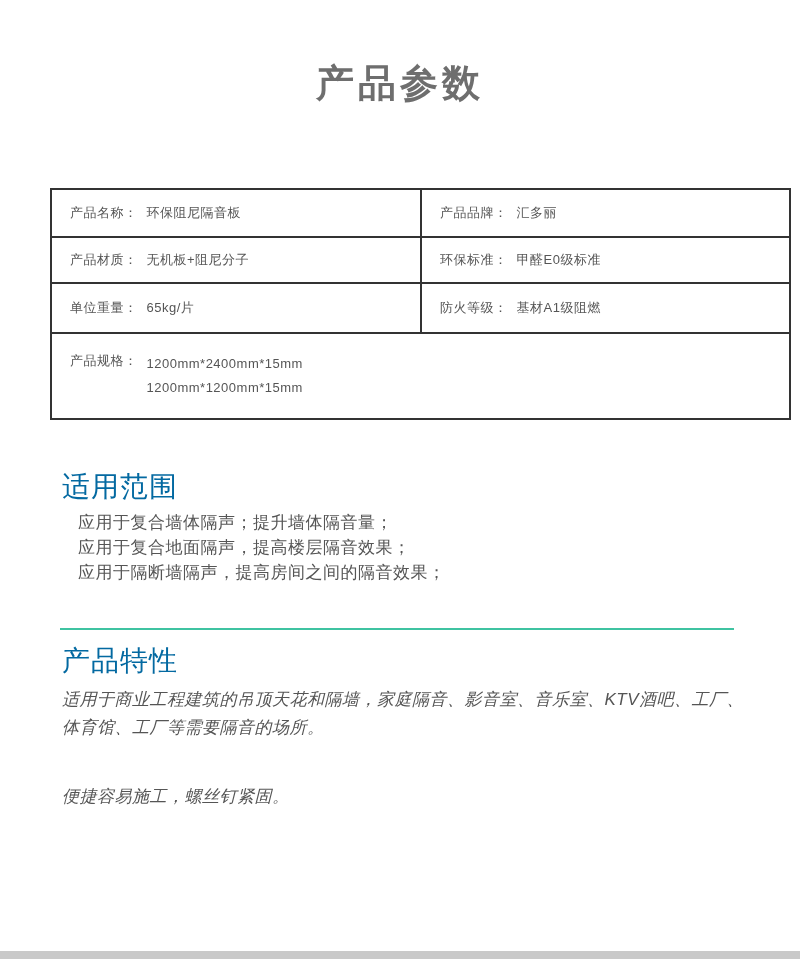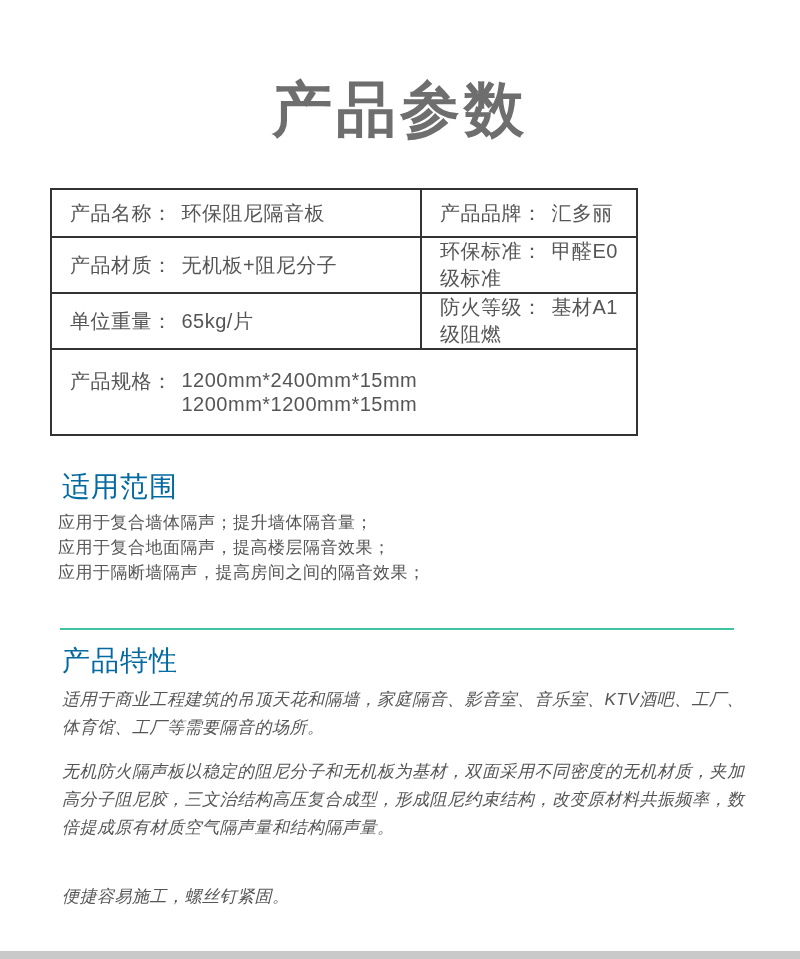--- a/index.html
+++ b/index.html
@@ -8,33 +8,33 @@
     background: #ffffff;
     position: relative;
     overflow: hidden;
     font-family: "Liberation Sans", "DejaVu Sans", sans-serif;
     color: #555555;
   }
 
   
   .header { position: absolute; top: 60px; left: 0; width: 800px; text-align: center; }
   .title {
-    font-size: 60px; font-weight: 900; color: #6e6e6e;
-    letter-spacing: 4px; line-height: 1.25; margin: 12px;
+    font-size: 38px; font-weight: 900; color: #6e6e6e;
+    letter-spacing: 4px; line-height: 1.25; margin: 0;
   }
   .subtitle {
     margin-top: 3px; font-size: 12px; color: #8d8d8d;
     letter-spacing: 1.6px; font-weight: 400;
   }
 
   
   .spec-table {
     position: absolute; left: 50px; top: 188px;
-    width: 588px; border-collapse: collapse;
-    font-size: 20px; color: #555555; table-layout: fixed;
+    width: 741px; border-collapse: collapse;
+    font-size: 13px; color: #555555; table-layout: fixed;
   }
   .spec-table td {
     border: 2px solid #333333;
     padding: 0 0 0 18px;
     vertical-align: middle;
     letter-spacing: 0.5px;
   }
   .spec-table .col-left { width: 350px; }
   .row-1 { height: 48px; }
   .row-2 { height: 46px; }
@@ -45,21 +45,21 @@
   .spec-lines { margin-left: 9px; line-height: 24px; }
 
   
   .section-heading {
     position: absolute; left: 62px;
     font-size: 28px; font-weight: 400; color: #0369a1;
     letter-spacing: 1px; margin: 0;
   }
   #scope-heading { top: 468px; }
   #scope-lines {
-    position: absolute; left: 58px; top: 510px;
+    position: absolute; left: 78px; top: 510px;
     font-size: 17px; line-height: 25px; letter-spacing: 0.5px;
   }
   .divider {
     position: absolute; left: 60px; top: 628px;
     width: 674px; height: 2px; background: #3fc3a1;
   }
   #features-heading { top: 642px; }
   #features-body {
     position: absolute; left: 62px; top: 686px; width: 690px;
     font-size: 17px; line-height: 28px; letter-spacing: 0.5px; font-style: italic;
@@ -125,17 +125,16 @@
   <div>应用于复合墙体隔声；提升墙体隔音量；</div>
   <div>应用于复合地面隔声，提高楼层隔音效果；</div>
   <div>应用于隔断墙隔声，提高房间之间的隔音效果；</div>
 </div>
 
 <div class="divider"></div>
 
 <h2 class="section-heading" id="features-heading">产品特性</h2>
 <div id="features-body">
   <p>适用于商业工程建筑的吊顶天花和隔墙，家庭隔音、影音室、音乐室、KTV酒吧、工厂、体育馆、工厂等需要隔音的场所。</p>
-  <p>无机防火隔声板以稳定的阻尼分子和无机板为基材，双面采用不同密度的无机材质，夹加高分子阻尼胶，三文治结构高压复合成型，形成阻尼约束结构，改变原材料共振频率，数倍提成原有材质空气隔声量和结构隔声量。</p>
   <p>便捷容易施工，螺丝钉紧固。</p>
 </div>
 
 <div class="footer-bar"></div>
 
 </body></html>

